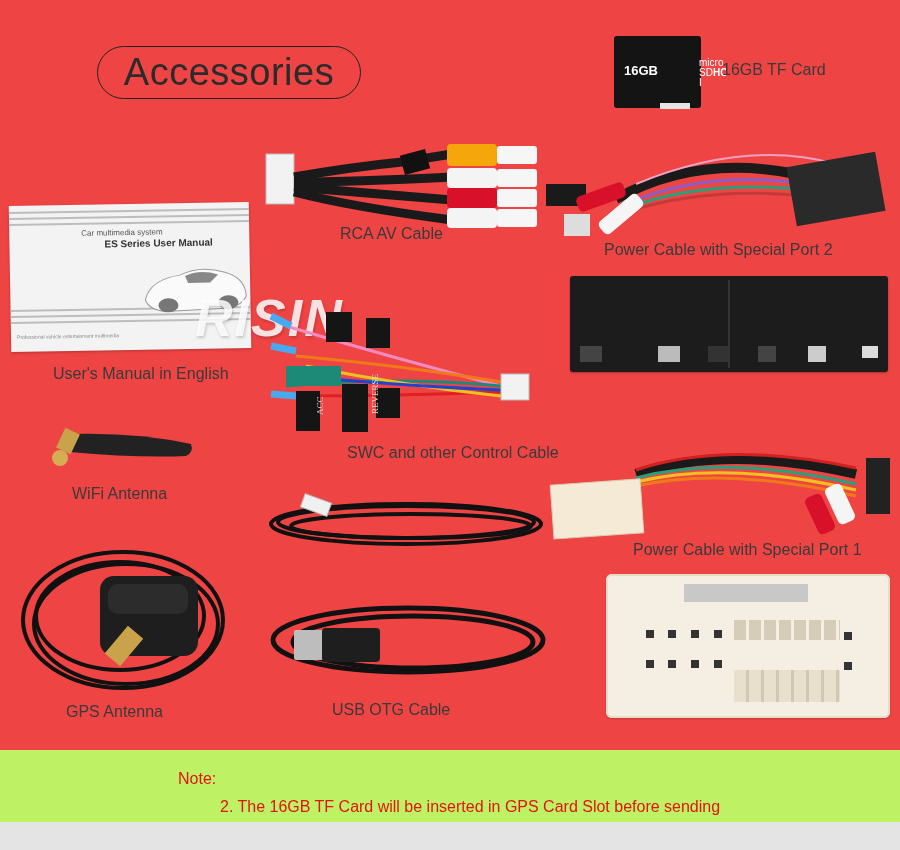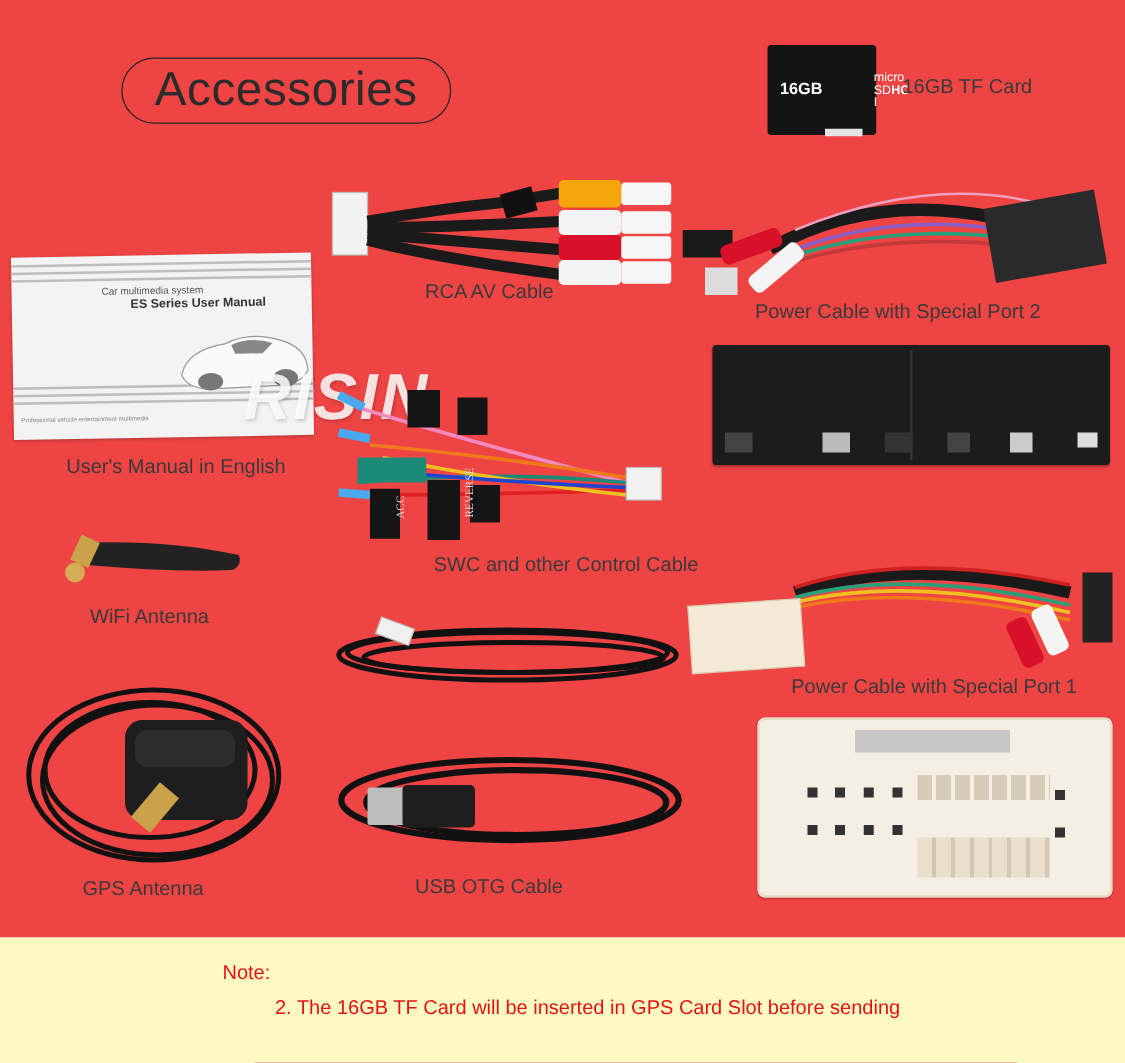--- a/index.html
+++ b/index.html
@@ -7,21 +7,21 @@
   body { background: #e4e4e4; font-family: "Liberation Sans", sans-serif; position: relative; }
   .canvas { position: absolute; left: 0; top: 0; width: 900px; height: 750px; background: #ef4444; }
   .abs { position: absolute; }
   .title-pill {
     position: absolute; left: 97px; top: 46px; width: 264px; height: 53px;
     border: 1.5px solid #222; border-radius: 27px;
     display: flex; align-items: center; justify-content: center;
     font-size: 38px; color: #2b2b2b; letter-spacing: 0.5px;
   }
   .label { position: absolute; font-size: 16px; color: #3a3a3a; white-space: nowrap; }
-  .note-bar { position: absolute; left: 0; top: 750px; width: 900px; height: 100px; background: #fef9c3; }
+  .note-bar { position: absolute; left: 0; top: 750px; width: 900px; height: 72px; background: #bef264; }
   .note-line { position: absolute; color: #e31313; font-size: 16px; white-space: nowrap; }
   .watermark {
     position: absolute; left: 195px; top: 288px; font-size: 52px; font-weight: bold; font-style: italic;
     color: rgba(255,255,255,0.85); letter-spacing: 2px;
     text-shadow: 1px 2px 3px rgba(0,0,0,0.18);
   }
   
   .tfcard { position: absolute; left: 614px; top: 36px; width: 87px; height: 72px; background: #141414; border-radius: 3px; }
   .tfcard .notch { position: absolute; left: 46px; bottom: -1px; width: 30px; height: 6px; background: #e5e5e5; }
   .tfcard .cap { position: absolute; left: 10px; top: 27px; color: #fff; font-weight: bold; font-size: 13px; }

